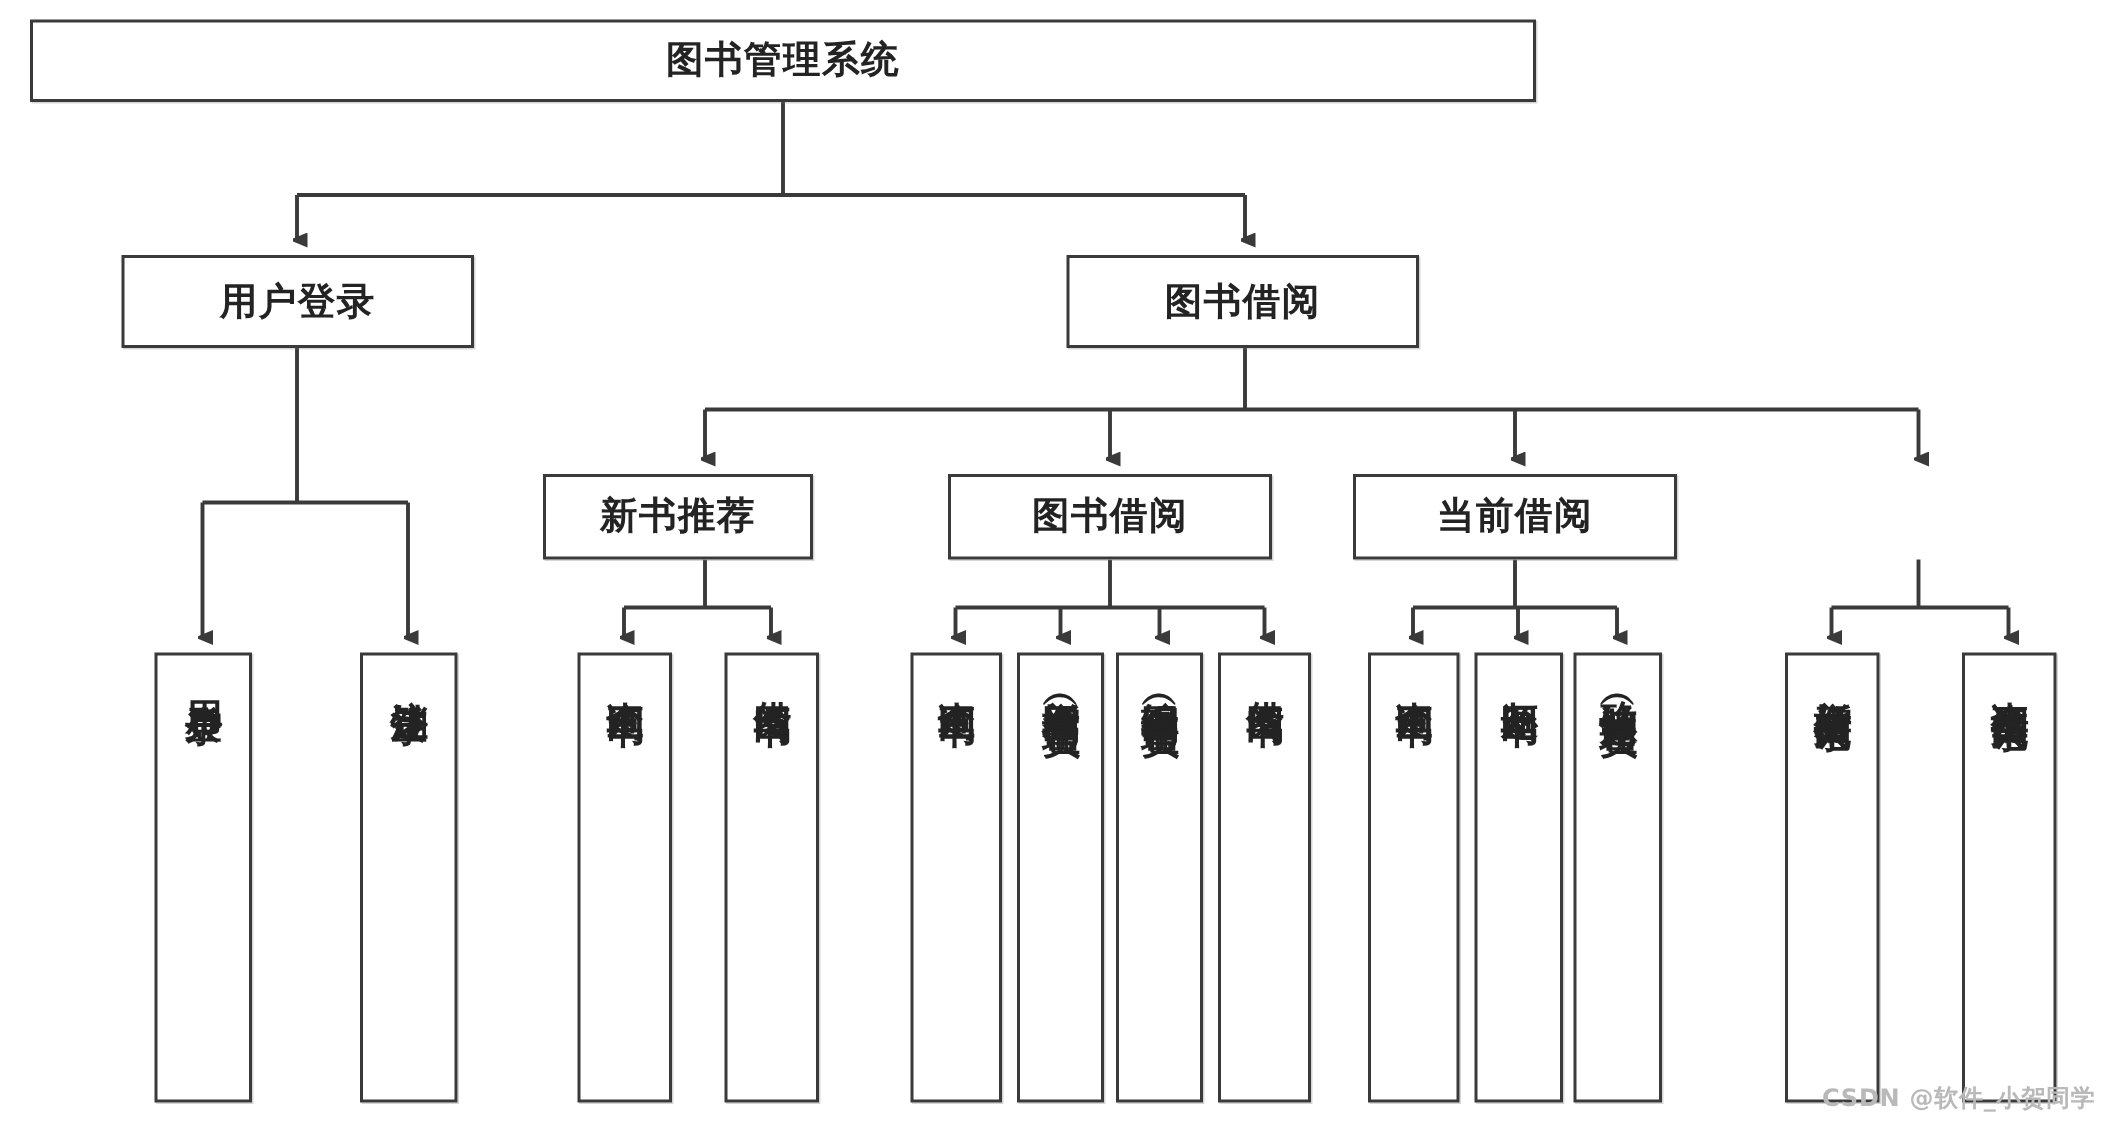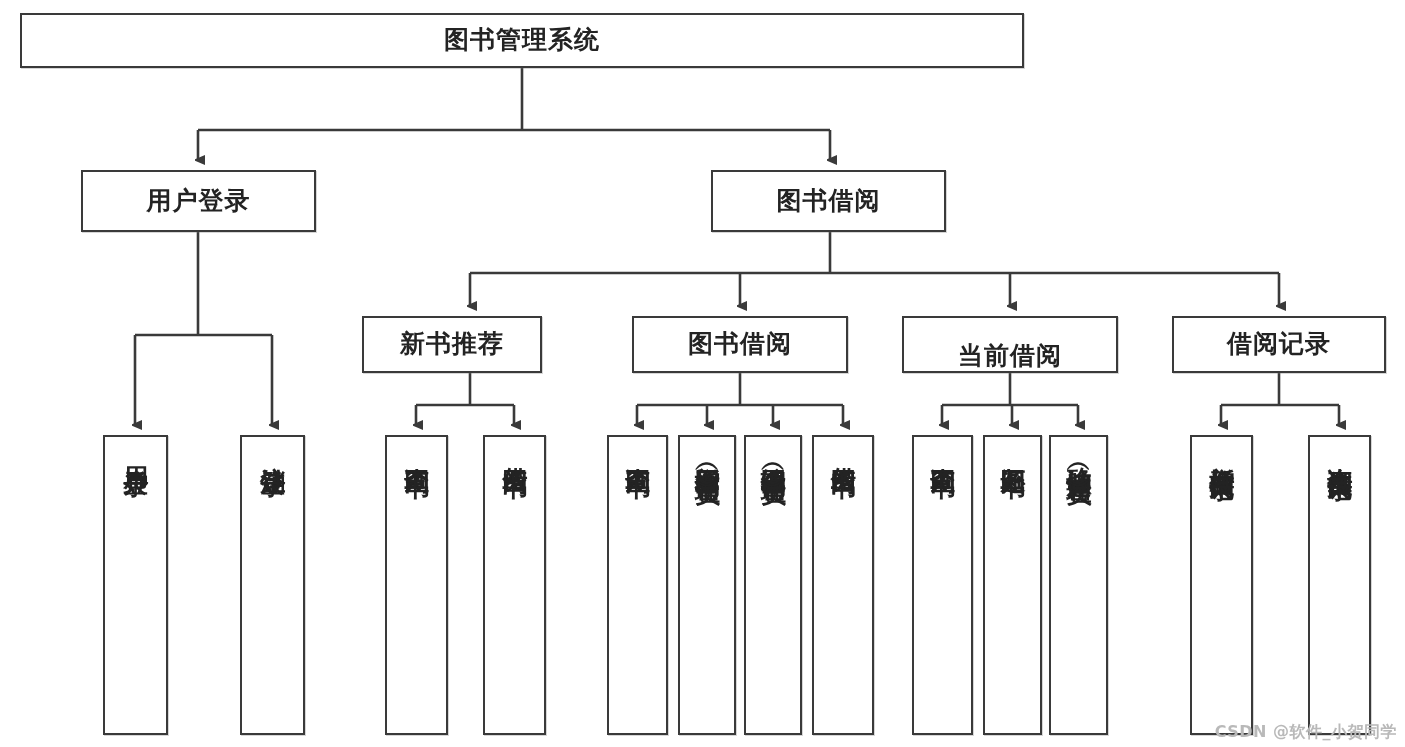--- a/index.html
+++ b/index.html
@@ -135,25 +135,22 @@
   <div class="node" style="left:711px; top:170px; width:235px; height:62px;">
     <span class="label">图书借阅</span>
   </div>
 
   <div class="node" style="left:362px; top:316px; width:180px; height:57px;">
     <span class="label">新书推荐</span>
   </div>
   <div class="node" style="left:632px; top:316px; width:216px; height:57px;">
     <span class="label">图书借阅</span>
   </div>
-  <div class="node" style="left:902px; top:316px; width:216px; height:57px;align-items:flex-end;">
+  <div class="node" style="left:902px; top:316px; width:216px; height:57px;">
     <span class="label">当前借阅</span>
-  </div>
-  <div class="node" style="left:1172px; top:316px; width:214px; height:57px;">
-    <span class="label">借阅记录</span>
   </div>
 
   <div class="node leaf" style="left:103px; top:435px; width:65px; height:300px;">
     <span class="label">用户登录</span>
   </div>
   <div class="node leaf" style="left:240px; top:435px; width:65px; height:300px;">
     <span class="label">注销登录</span>
   </div>
   <div class="node leaf" style="left:385px; top:435px; width:63px; height:300px;">
     <span class="label">查询图书</span>

